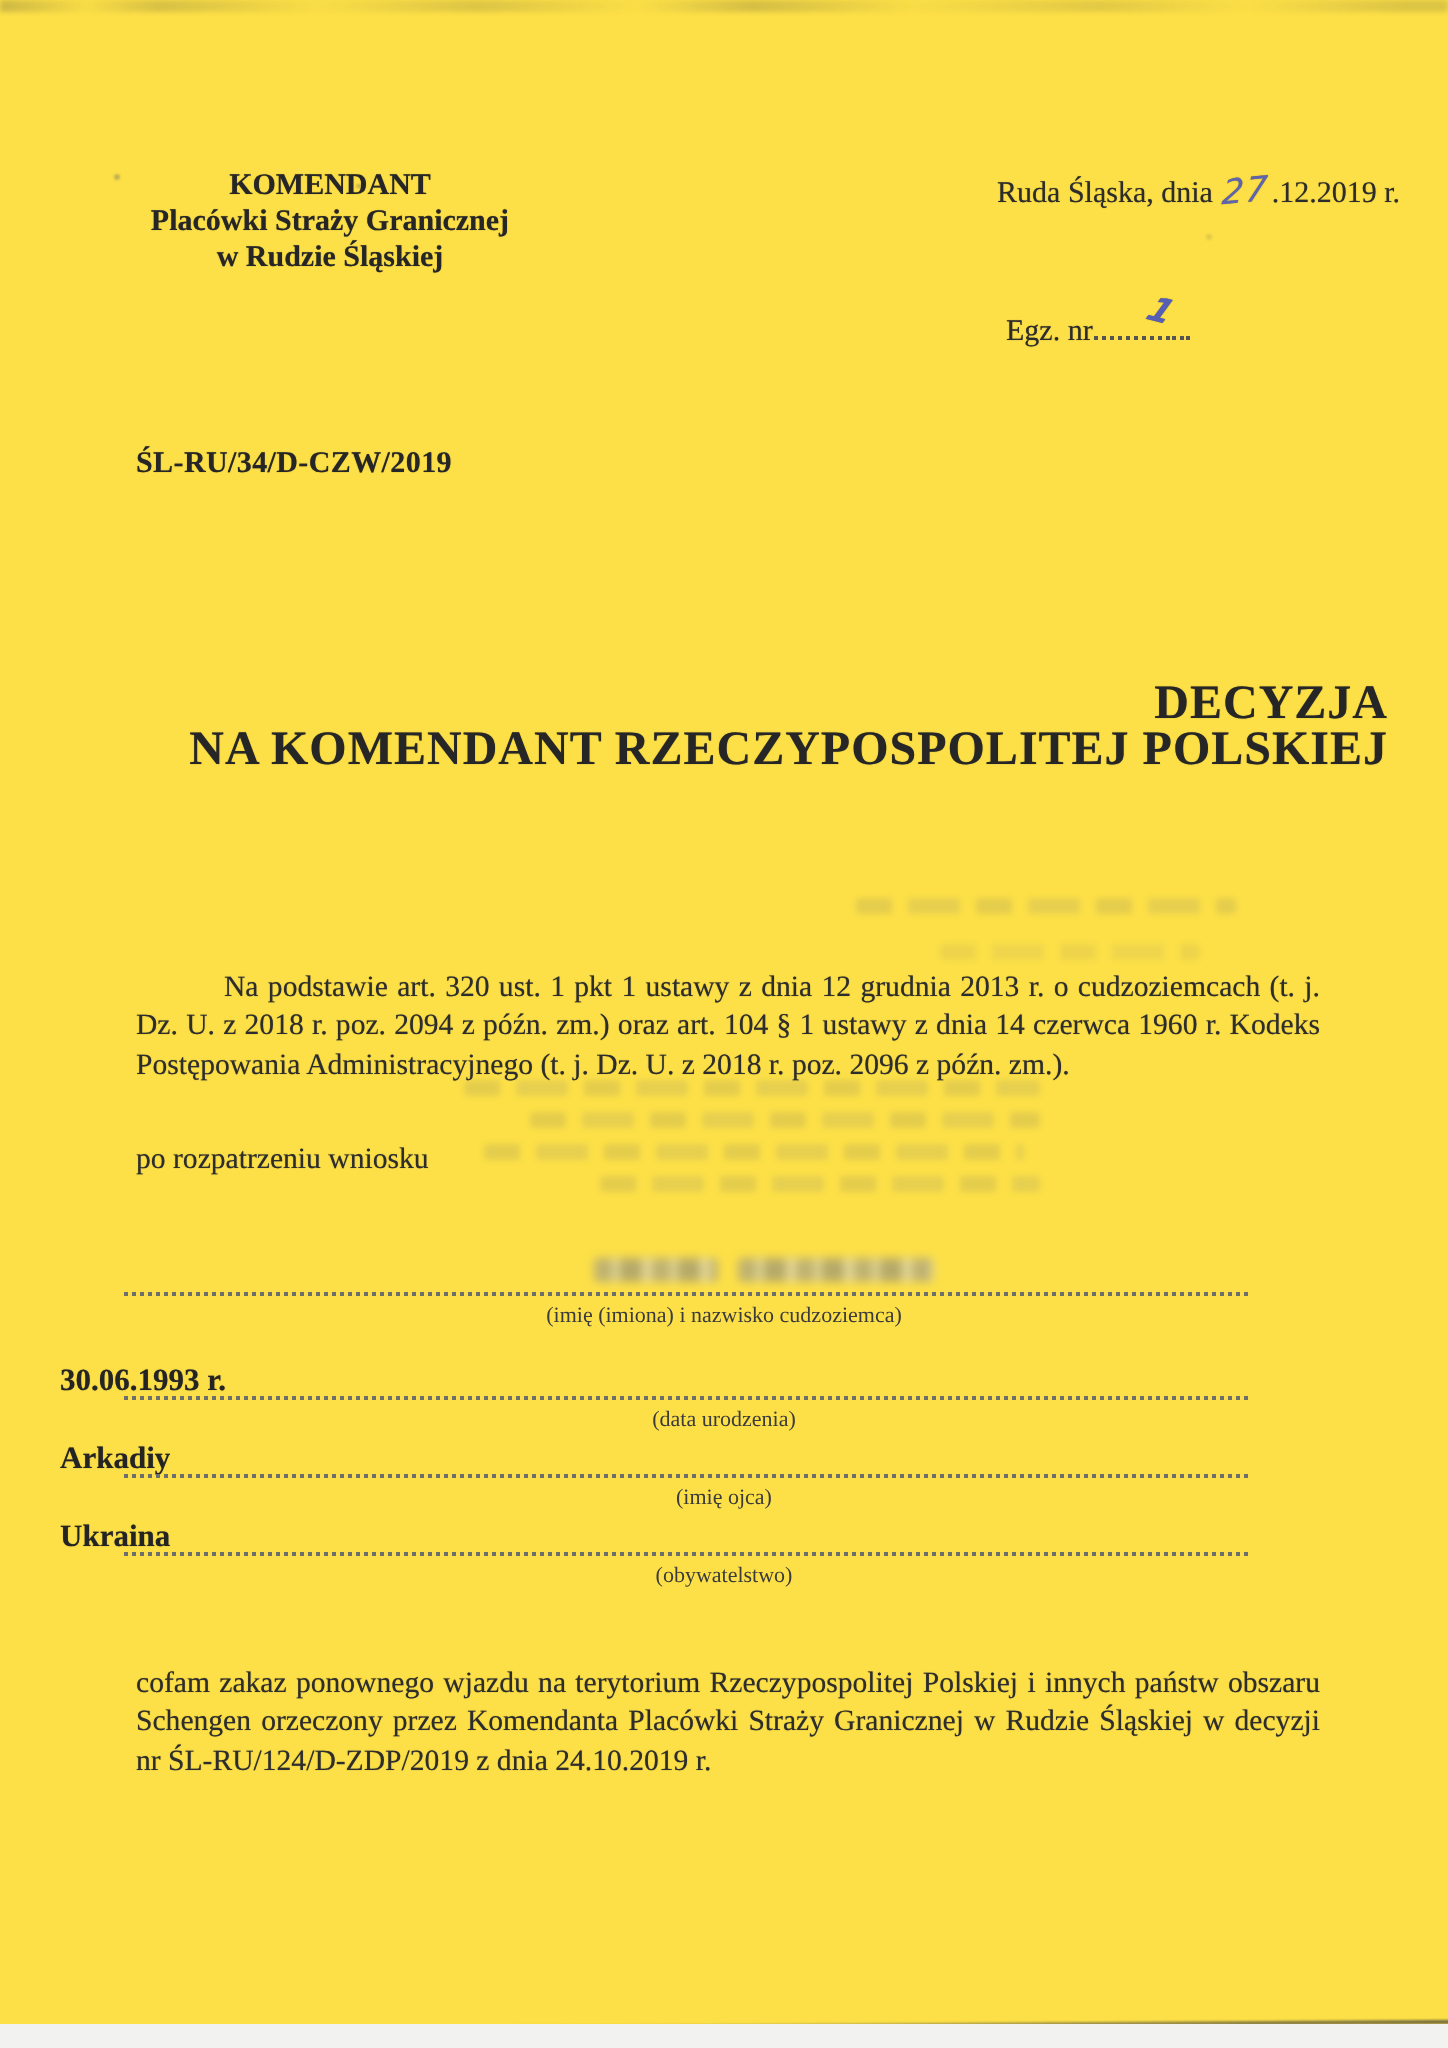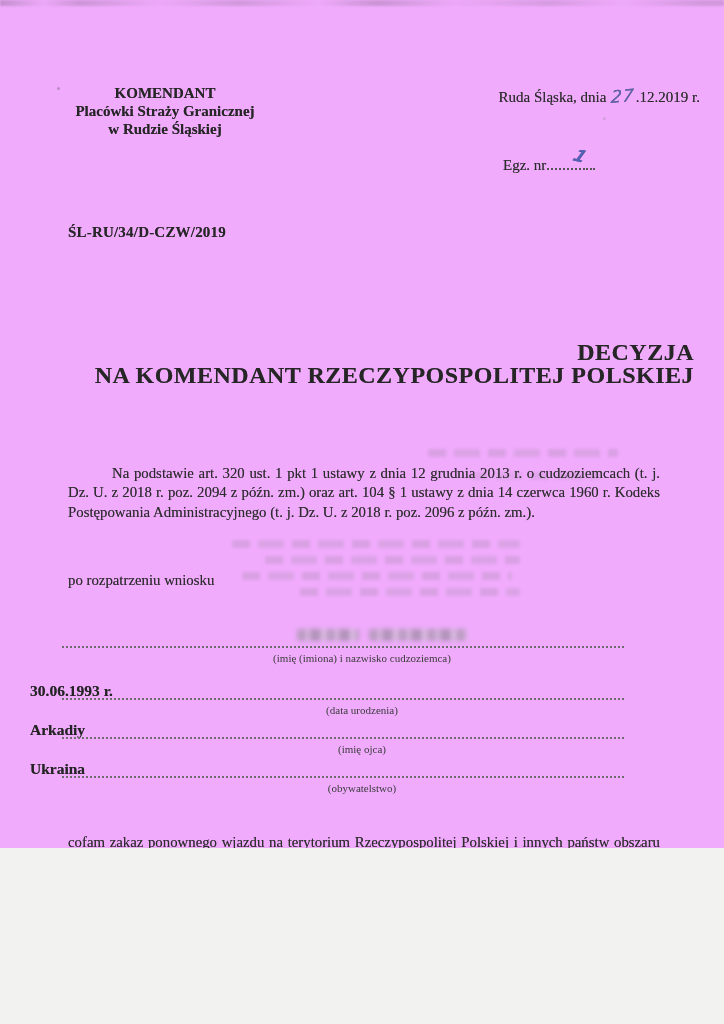--- a/index.html
+++ b/index.html
@@ -5,22 +5,22 @@
   html,body{margin:0;padding:0;}
   body{
     width:724px;height:1024px;
     background:#f2f2f1;
     font-family:"Liberation Serif","DejaVu Serif",serif;
     color:#2f2f2f;
     overflow:hidden;
   }
   .page{
     position:relative;
-    width:724px;height:848px;
-    background:#f0abfc;
+    width:724px;height:1012px;
+    background:#fde047;
     overflow:hidden;
   }
   
   .scan-top-band{
     position:absolute;left:0;top:0;width:724px;height:6px;
     background:linear-gradient(90deg,
       rgba(60,60,60,.45) 0%, rgba(60,60,60,.05) 6%,
       rgba(60,60,60,.35) 11%, rgba(60,60,60,.03) 22%,
       rgba(60,60,60,.30) 33%, rgba(60,60,60,.02) 44%,
       rgba(60,60,60,.38) 52%, rgba(60,60,60,.04) 63%,
@@ -112,21 +112,21 @@
   .title-block{
     left:30px;top:341px;width:664px;text-align:right;
     font-weight:bold;font-size:24px;line-height:23px;letter-spacing:.5px;
     color:#262626;
   }
   .para{
     left:68px;width:592px;
     font-size:14.8px;line-height:19.4px;
     text-align:justify;color:#2d2d2d;
   }
-  .para.p1{top:464px;text-indent:44px;}
+  .para.p1{top:485px;text-indent:44px;}
   .para.p2{top:833px;}
   .after-request{left:68px;top:571px;font-size:14.8px;color:#2d2d2d;}
 
   
   .dotline{
     position:absolute;left:62px;width:562px;height:0;
     border-bottom:2px dotted #6e6e6e;
   }
   .field-value{
     position:absolute;left:30px;width:664px;text-align:left;

